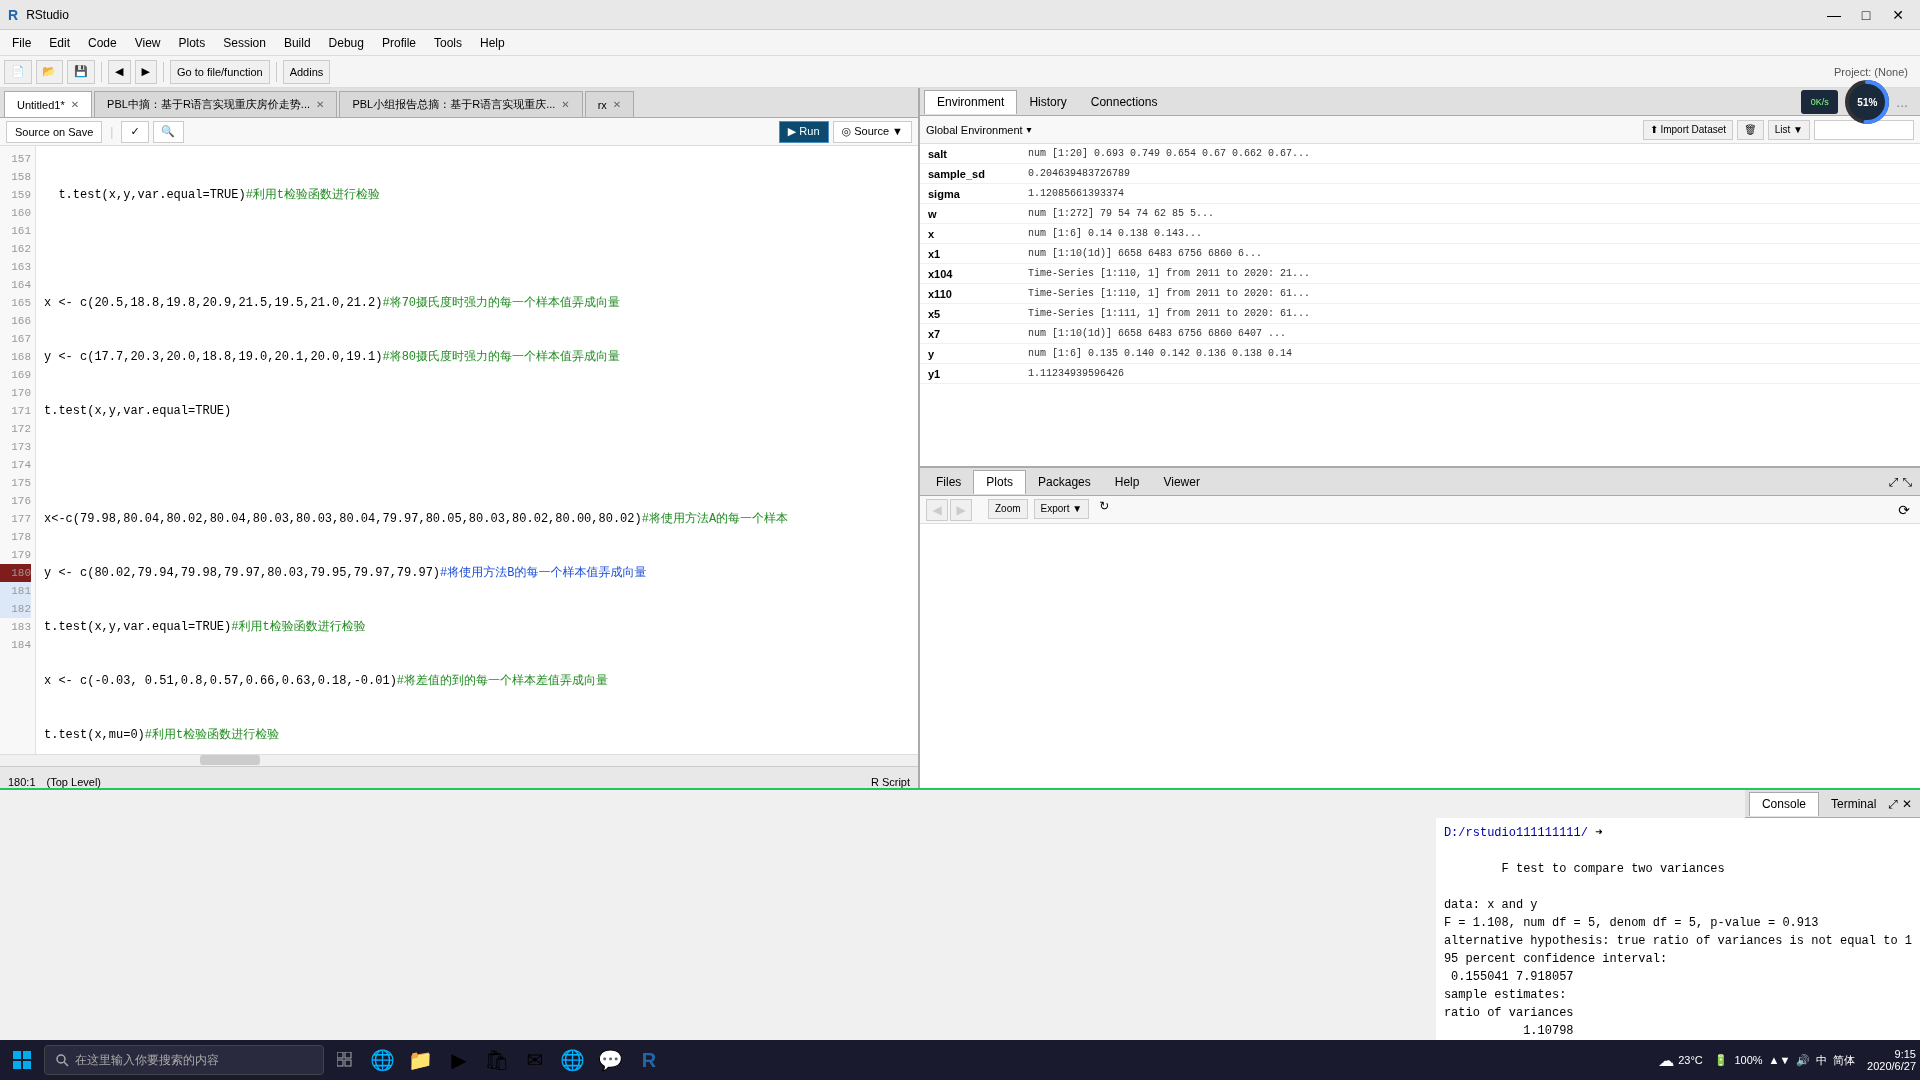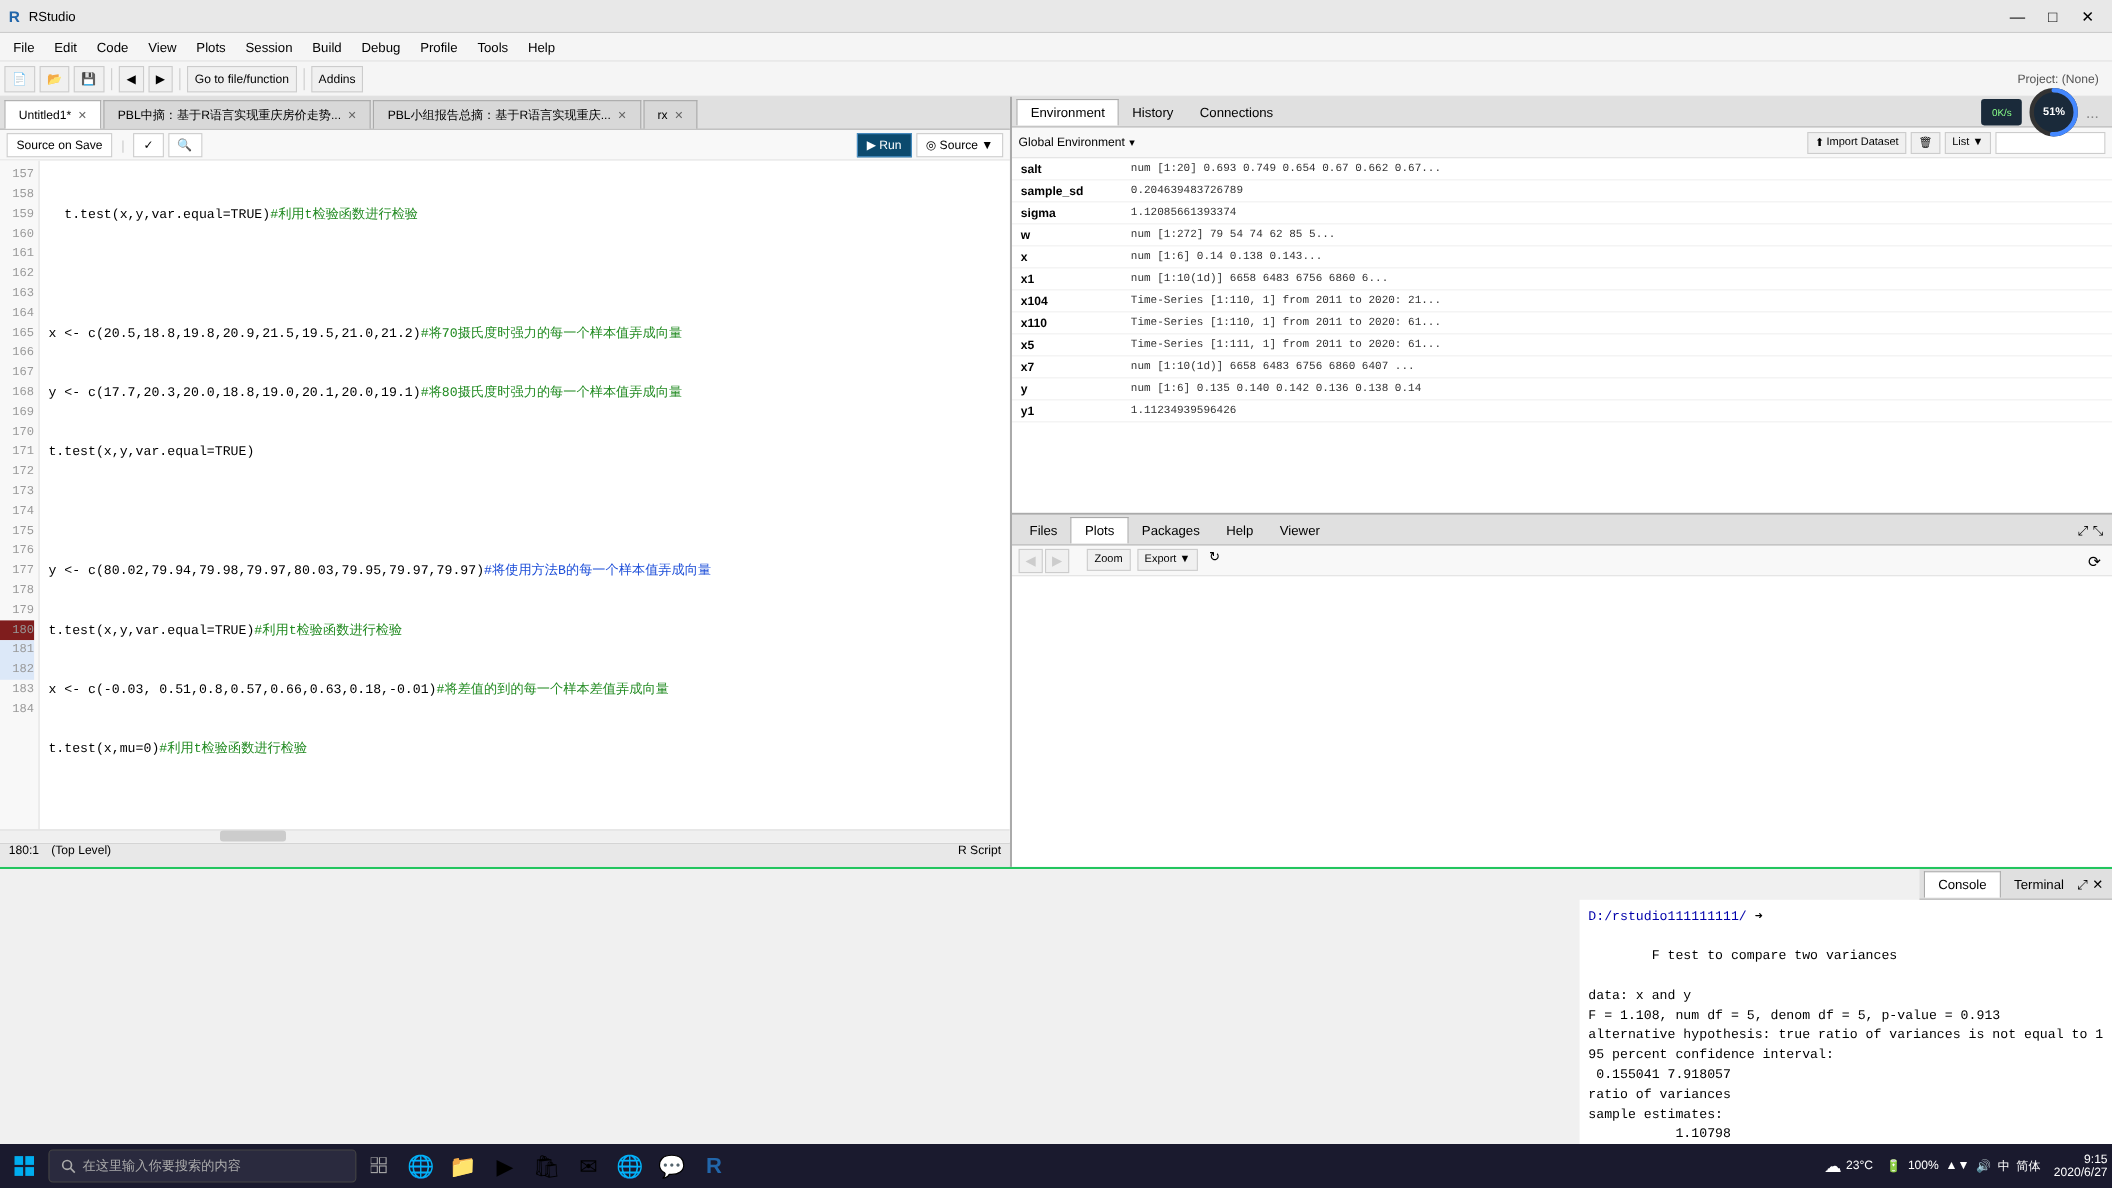--- a/index.html
+++ b/index.html
@@ -41,21 +41,21 @@
     
     
     #code-editor { flex: 1; background: #fff; font-family: 'Courier New', monospace; font-size: 12px; overflow: hidden; position: relative; }
     #code-lines { display: flex; height: 100%; }
     #line-numbers { width: 36px; background: #f8f8f8; border-right: 1px solid #e0e0e0; padding: 4px 0; color: #999; font-size: 11px; text-align: right; padding-right: 4px; overflow: hidden; }
     .line-num { height: 18px; line-height: 18px; }
     #code-content { flex: 1; padding: 4px 8px; overflow: hidden; white-space: pre; line-height: 18px; }
     .code-line { height: 18px; line-height: 18px; }
     
     
-    #editor-status { height: 22px; background: #e8e8e8; border-top: 1px solid #ccc; display: flex; align-items: flex-start; padding: 0 8px; font-size: 11px; justify-content: space-between; }
+    #editor-status { height: 22px; background: #e8e8e8; border-top: 1px solid #ccc; display: flex; align-items: flex-end; padding: 0 8px; font-size: 11px; justify-content: space-between; }
     
     
     #editor-scrollbar { height: 12px; background: #f0f0f0; border-top: 1px solid #ddd; }
     
     
     #right-pane { flex: 1; display: flex; flex-direction: column; }
     
     
     #env-panel { flex: 0 0 380px; border-bottom: 2px solid #aaa; display: flex; flex-direction: column; }
     #env-tabs { background: #e0e0e0; height: 28px; display: flex; align-items: center; padding: 0 4px; border-bottom: 1px solid #aaa; }
@@ -210,20 +210,21 @@
           <div class="line-num">183</div>
           <div class="line-num">184</div>
         </div>
         <div id="code-content">
           <div class="code-line">  t.test(x,y,var.equal=TRUE)<span style="color:#228B22;">#利用t检验函数进行检验</span></div>
           <div class="code-line">&nbsp;</div>
           <div class="code-line">x &lt;- c(20.5,18.8,19.8,20.9,21.5,19.5,21.0,21.2)<span style="color:#228B22;">#将70摄氏度时强力的每一个样本值弄成向量</span></div>
           <div class="code-line">y &lt;- c(17.7,20.3,20.0,18.8,19.0,20.1,20.0,19.1)<span style="color:#228B22;">#将80摄氏度时强力的每一个样本值弄成向量</span></div>
           <div class="code-line">t.test(x,y,var.equal=TRUE)</div>
           <div class="code-line">&nbsp;</div>
+          <div class="code-line">x&lt;-c(79.98,80.04,80.02,80.04,80.03,80.03,80.04,79.97,80.05,80.03,80.02,80.00,80.02)<span style="color:#228B22;">#将使用方法A的每一个样本</span></div>
           <div class="code-line">y &lt;- c(80.02,79.94,79.98,79.97,80.03,79.95,79.97,79.97)<span style="color:#1d4ed8;">#将使用方法B的每一个样本值弄成向量</span></div>
           <div class="code-line">t.test(x,y,var.equal=TRUE)<span style="color:#228B22;">#利用t检验函数进行检验</span></div>
           <div class="code-line">x &lt;- c(-0.03, 0.51,0.8,0.57,0.66,0.63,0.18,-0.01)<span style="color:#228B22;">#将差值的到的每一个样本差值弄成向量</span></div>
           <div class="code-line">t.test(x,mu=0)<span style="color:#228B22;">#利用t检验函数进行检验</span></div>
           
           
           
           
           
           
@@ -401,22 +402,22 @@
       <span> ➜</span>
     </div>
     <div>&nbsp;</div>
     <div>&nbsp;&nbsp;&nbsp;&nbsp;&nbsp;&nbsp;&nbsp;&nbsp;F test to compare two variances</div>
     <div>&nbsp;</div>
     <div>data:  x and y</div>
     <div>F = 1.108, num df = 5, denom df = 5, p-value = 0.913</div>
     <div>alternative hypothesis: true ratio of variances is not equal to 1</div>
     <div>95 percent confidence interval:</div>
     <div>&nbsp;0.155041 7.918057</div>
+    <div>sample estimates:</div>
     <div>ratio of variances</div>
-    <div>sample estimates:</div>
     <div>&nbsp;&nbsp;&nbsp;&nbsp;&nbsp;&nbsp;&nbsp;&nbsp;&nbsp;&nbsp;&nbsp;1.10798</div>
     <div>&nbsp;</div>
     <div>
       <span class="console-prompt">&gt;</span>
       <span> </span>
     </div>
   </div>
 </div>
 
 <div id="taskbar" style="position:fixed;bottom:0;left:0;right:0;height:40px;background:#1a1a2e;display:flex;align-items:center;padding:0 4px;gap:4px;">

